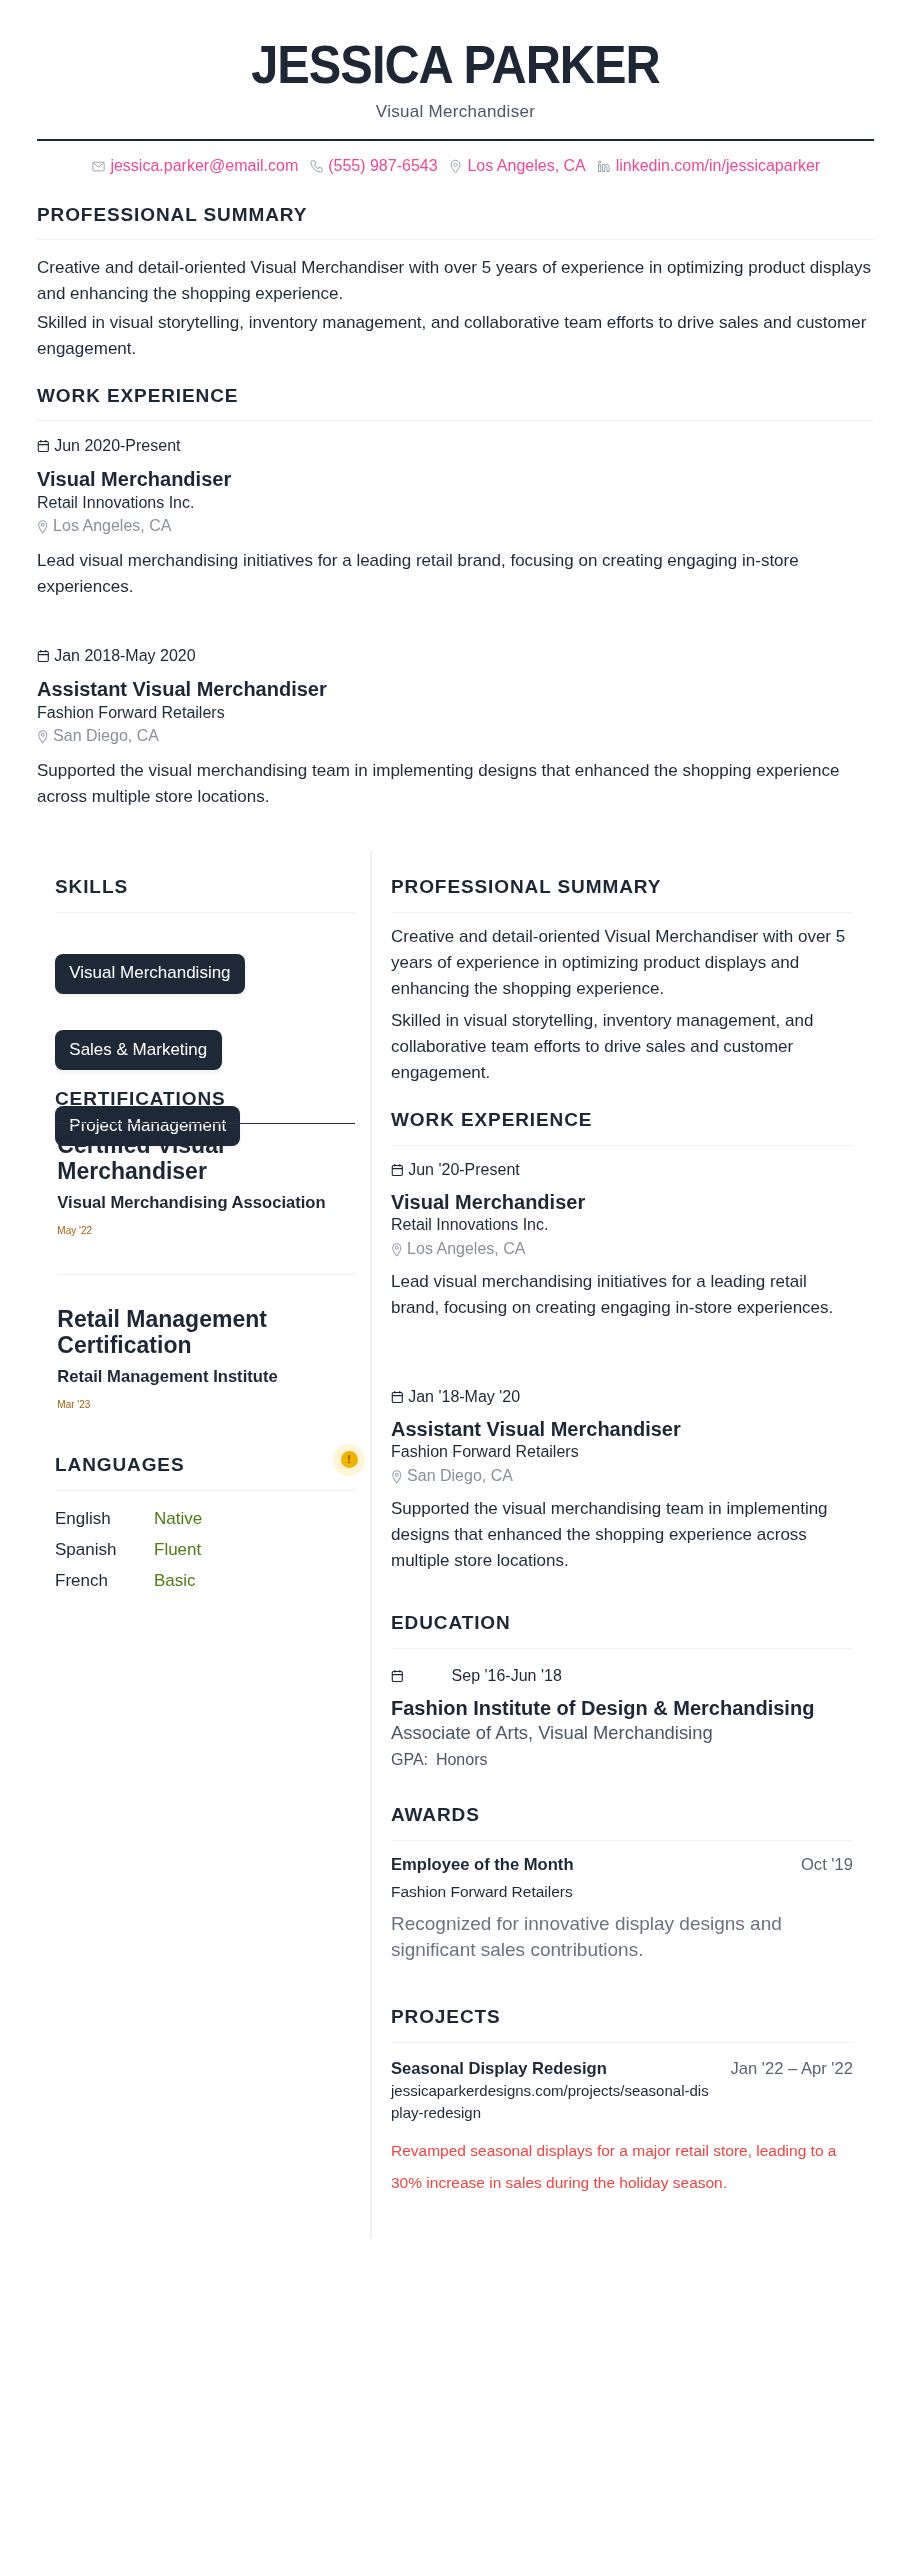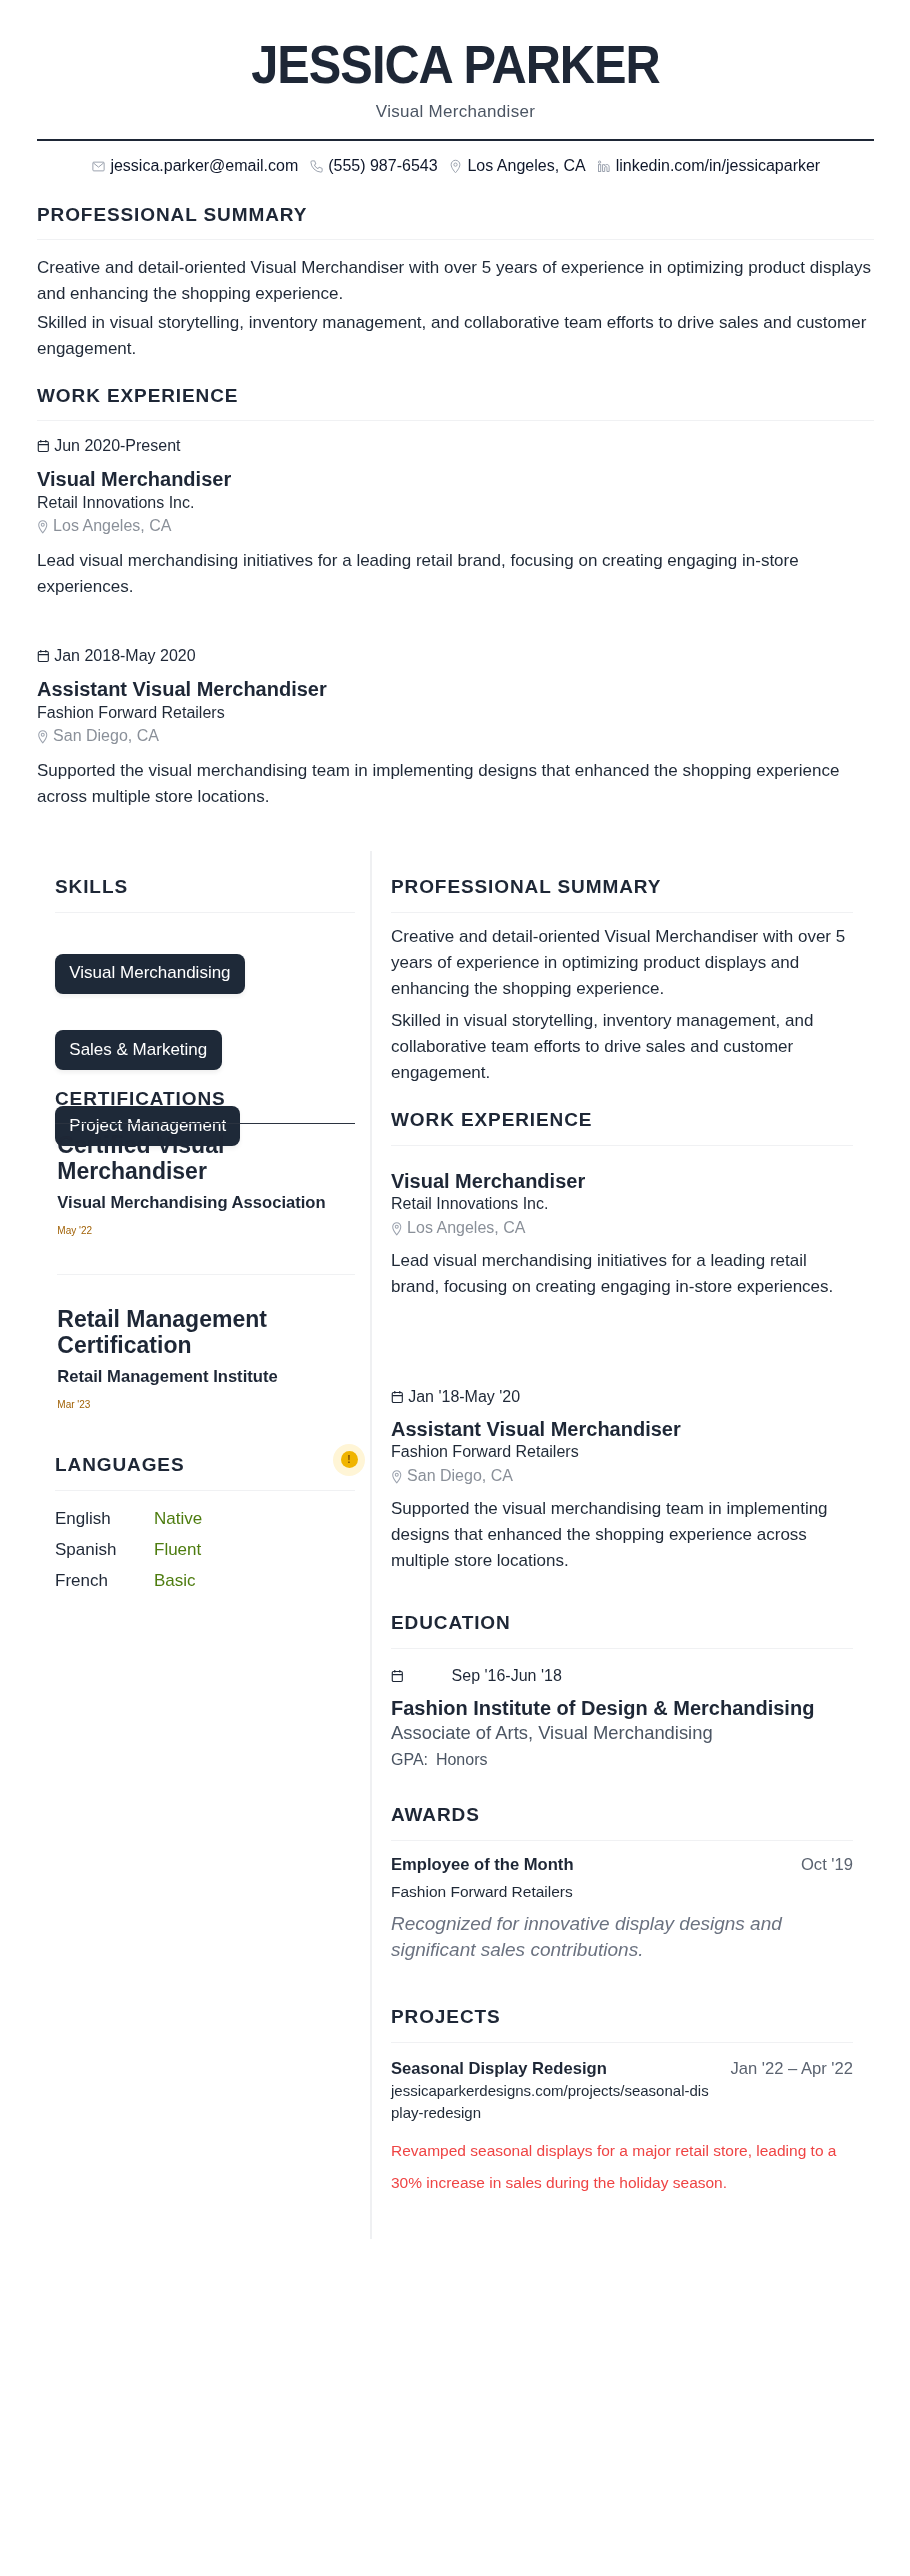--- a/index.html
+++ b/index.html
@@ -26,21 +26,21 @@
   .headline {
     position: absolute; left: 0; top: 102px; width: 837px;
     font-size: 17px; line-height: 20.6px; color: #4b5563; letter-spacing: 0.3px;
   }
   .header-rule {
     position: absolute; left: 0; top: 139px; width: 837px; height: 2.3px; background: #1e2736;
   }
   .contact {
     position: absolute; left: 0; top: 156px; width: 837px;
     display: flex; justify-content: center; align-items: center; gap: 10.3px;
-    font-size: 16px; line-height: 20.6px; color: #0f172a;
+    font-size: 16px; line-height: 20.6px; color: #ec4899;
   }
   .contact-item { display: inline-flex; align-items: center; gap: 4.6px; }
   .contact-item svg { width: 15px; height: 15px; }
 
   
   .top-section { position: absolute; left: 37px; width: 837px; }
   .sec-title {
     font-size: 19px; font-weight: 700; letter-spacing: 0.9px; color: #1e2736;
     line-height: 23px;
   }
@@ -81,21 +81,21 @@
   }
   .warn-badge .dot {
     width: 17px; height: 17px; border-radius: 50%; background: #f0b400;
     color: #7a4b00; font-size: 10.3px; font-weight: 700; display: flex; align-items: center; justify-content: center;
   }
 
   .award-row { display: flex; justify-content: space-between; align-items: baseline; }
   .award-title { font-size: 16.6px; font-weight: 700; color: #1e2736; line-height: 23px; }
   .award-date { font-size: 16.6px; color: #5b6370; line-height: 23px; }
   .award-org { font-size: 15.5px; color: #1f2937; line-height: 23px; }
-  .award-desc { font-size: 19px; color: #6b7280; line-height: 26px; font-style: italic; }
+  .award-desc { font-size: 19px; color: #6b7280; line-height: 26px; }
 
   .proj-title { font-size: 16.6px; font-weight: 700; color: #1e2736; line-height: 23px; }
   .proj-date { font-size: 16.6px; color: #5b6370; line-height: 23px; }
   .proj-url { font-size: 15px; color: #1f2937; line-height: 22px; width: 321px; word-break: break-all; }
   .proj-desc { font-size: 15.5px; color: #ef4444; line-height: 32px; }
 
   .abs { position: absolute; left: 0; width: 100%; }
 </style>
 </head>
 <body>
@@ -251,20 +251,27 @@
       <p class="para-narrow" style="margin-top:11.5px;">Creative and detail-oriented Visual Merchandiser with over 5 years of experience in optimizing product displays and enhancing the shopping experience.</p>
       <p class="para-narrow" style="margin-top:5.7px;">Skilled in visual storytelling, inventory management, and collaborative team efforts to drive sales and customer engagement.</p>
     </div>
 
     <div class="abs" style="top:257px;">
       <div class="sec-title">WORK EXPERIENCE</div>
       <div class="sec-rule" style="margin-top:13.8px;"></div>
     </div>
 
     <div class="abs" style="top:309px;">
+      <div class="date-line">
+        <svg viewBox="0 0 20 22" fill="none" stroke="#1e2736" stroke-width="1.8">
+            <rect x="2" y="4" width="16" height="16" rx="2"></rect>
+            <path d="M2 9h16M6 1.5v4M14 1.5v4"></path>
+          </svg>
+        <span>Jun '20-Present</span>
+      </div>
       <div class="job-title" style="margin-top:9.2px;">Visual Merchandiser</div>
       <div class="company">Retail Innovations Inc.</div>
       <div class="location" style="margin-top:3.4px;">
         <svg viewBox="0 0 20 26" fill="none" stroke="#9ca3af" stroke-width="1.8">
             <path d="M10 24s7-8 7-14a7 7 0 0 0-14 0c0 6 7 14 7 14z"></path>
             <circle cx="10" cy="10" r="2.6"></circle>
           </svg>
         <span>Los Angeles, CA</span>
       </div>
       <p class="para-narrow" style="margin-top:9.2px;">Lead visual merchandising initiatives for a leading retail brand, focusing on creating engaging in-store experiences.</p>

